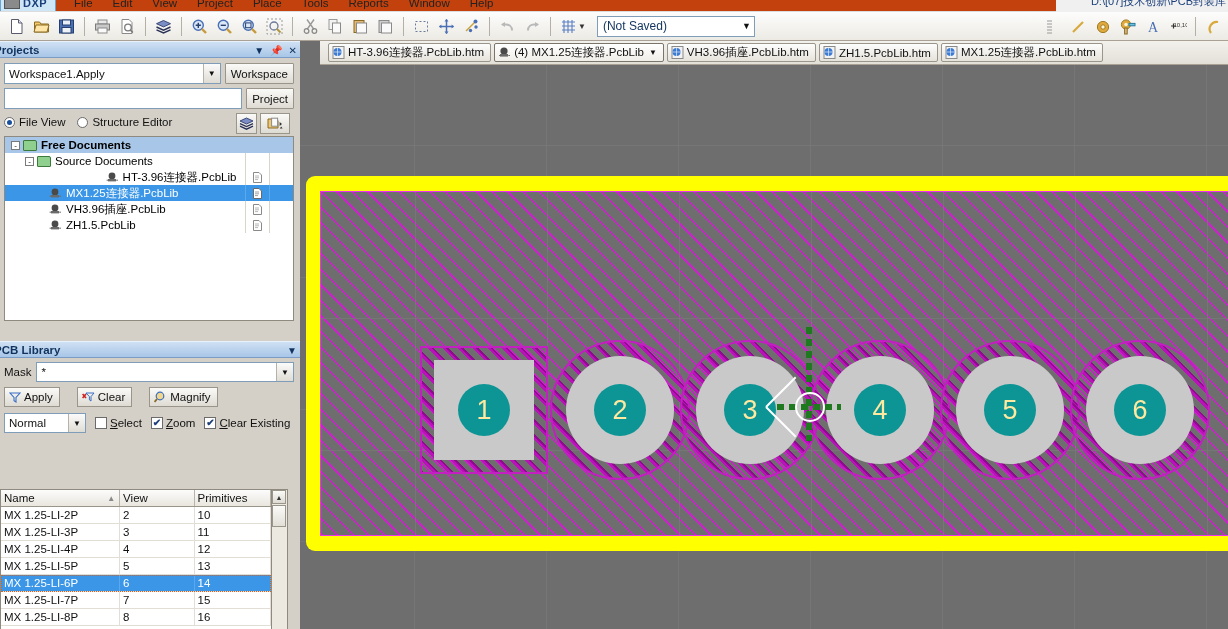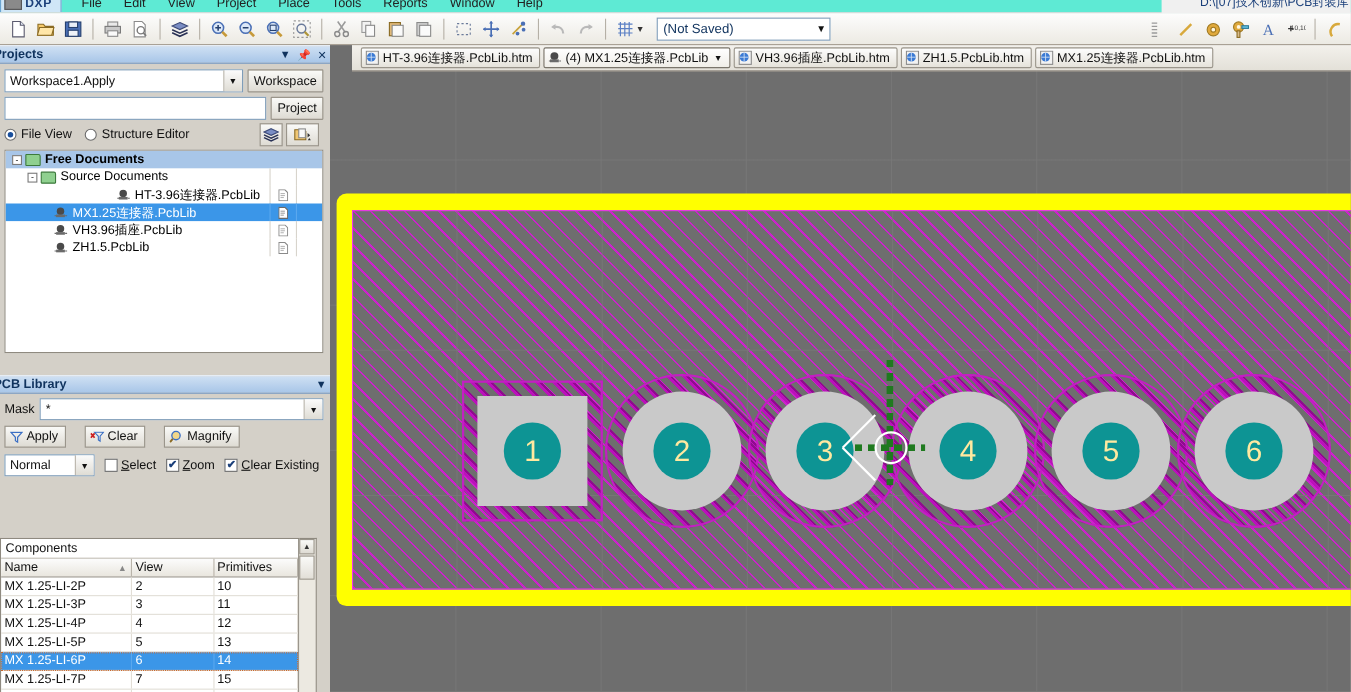--- a/index.html
+++ b/index.html
@@ -8,21 +8,21 @@
     width: 1228px; height: 629px;
     overflow: hidden;
     font-family: "Liberation Sans", sans-serif;
     font-size: 11px;
     background: #d4d0c8;
   }
 
   
   #menubar {
     position: absolute; left: 0; top: 0; width: 1228px; height: 12px;
-    background: #5eead4;
+    background: #c2410c;
     border-bottom: 1px solid #dcdcdc;
     overflow: hidden;
   }
   #menubar .mb-inner {
     position: absolute; left: 0; top: -7px; height: 19px;
     display: flex; align-items: center;
   }
   #app-badge {
     width: 56px; height: 19px; background: #cfe6f7;
     border: 1px solid #6aa4d0; border-bottom: none;
@@ -108,21 +108,21 @@
     border-left: 1px solid #b7b2a8;
     display: flex; align-items: center; justify-content: center;
     font-size: 8px; color: #111;
   }
   .btn3d {
     height: 21px; background: linear-gradient(#fafaf8,#dedbd3);
     border: 1px solid #9a958b; border-radius: 1px;
     display: flex; align-items: center; justify-content: center;
     font-size: 11.5px; color: #111; margin-left: 4px; padding: 0 5px;
   }
-  .radio-row { display: flex; align-items: center; height: 18px; position: relative; }
+  .radio-row { display: flex; height: 18px; position: relative; }
   .radio { display: flex; align-items: center; margin-right: 12px; }
   .rdot {
     width: 11px; height: 11px; border-radius: 50%;
     background: #fff; border: 1px solid #6b6b6b; margin-right: 4px;
     display: flex; align-items: center; justify-content: center;
   }
   .rdot.on::after { content:''; width: 5px; height: 5px; border-radius: 50%; background: #1a4f9c; }
   .radio span { font-size: 11.5px; color: #111; }
   .rbtns { position: absolute; right: 4px; display: flex; align-items: center; gap: 3px; }
   .sqbtn {
@@ -828,21 +828,20 @@
       <span class="olab"><u>S</u><span>elect</span></span>
       <span class="chk">✔</span>
       <span class="olab"><u>Z</u><span>oom</span></span>
       <span class="chk">✔</span>
       <span class="olab"><u>C</u><span>lear Existing</span></span>
     </div>
   </div>
 
   <div id="comp">
     <div id="comp-inner">
-      <div class="comp-cap">Components</div>
       <div class="ghdr">
         <div class="gh c1">
           <span>Name</span>
           <span class="sortmark">▲</span>
         </div>
         <div class="gh c2">View</div>
         <div class="gh c3">Primitives</div>
       </div>
       <div class="grow">
         <div class="gc c1">MX 1.25-LI-2P</div>

